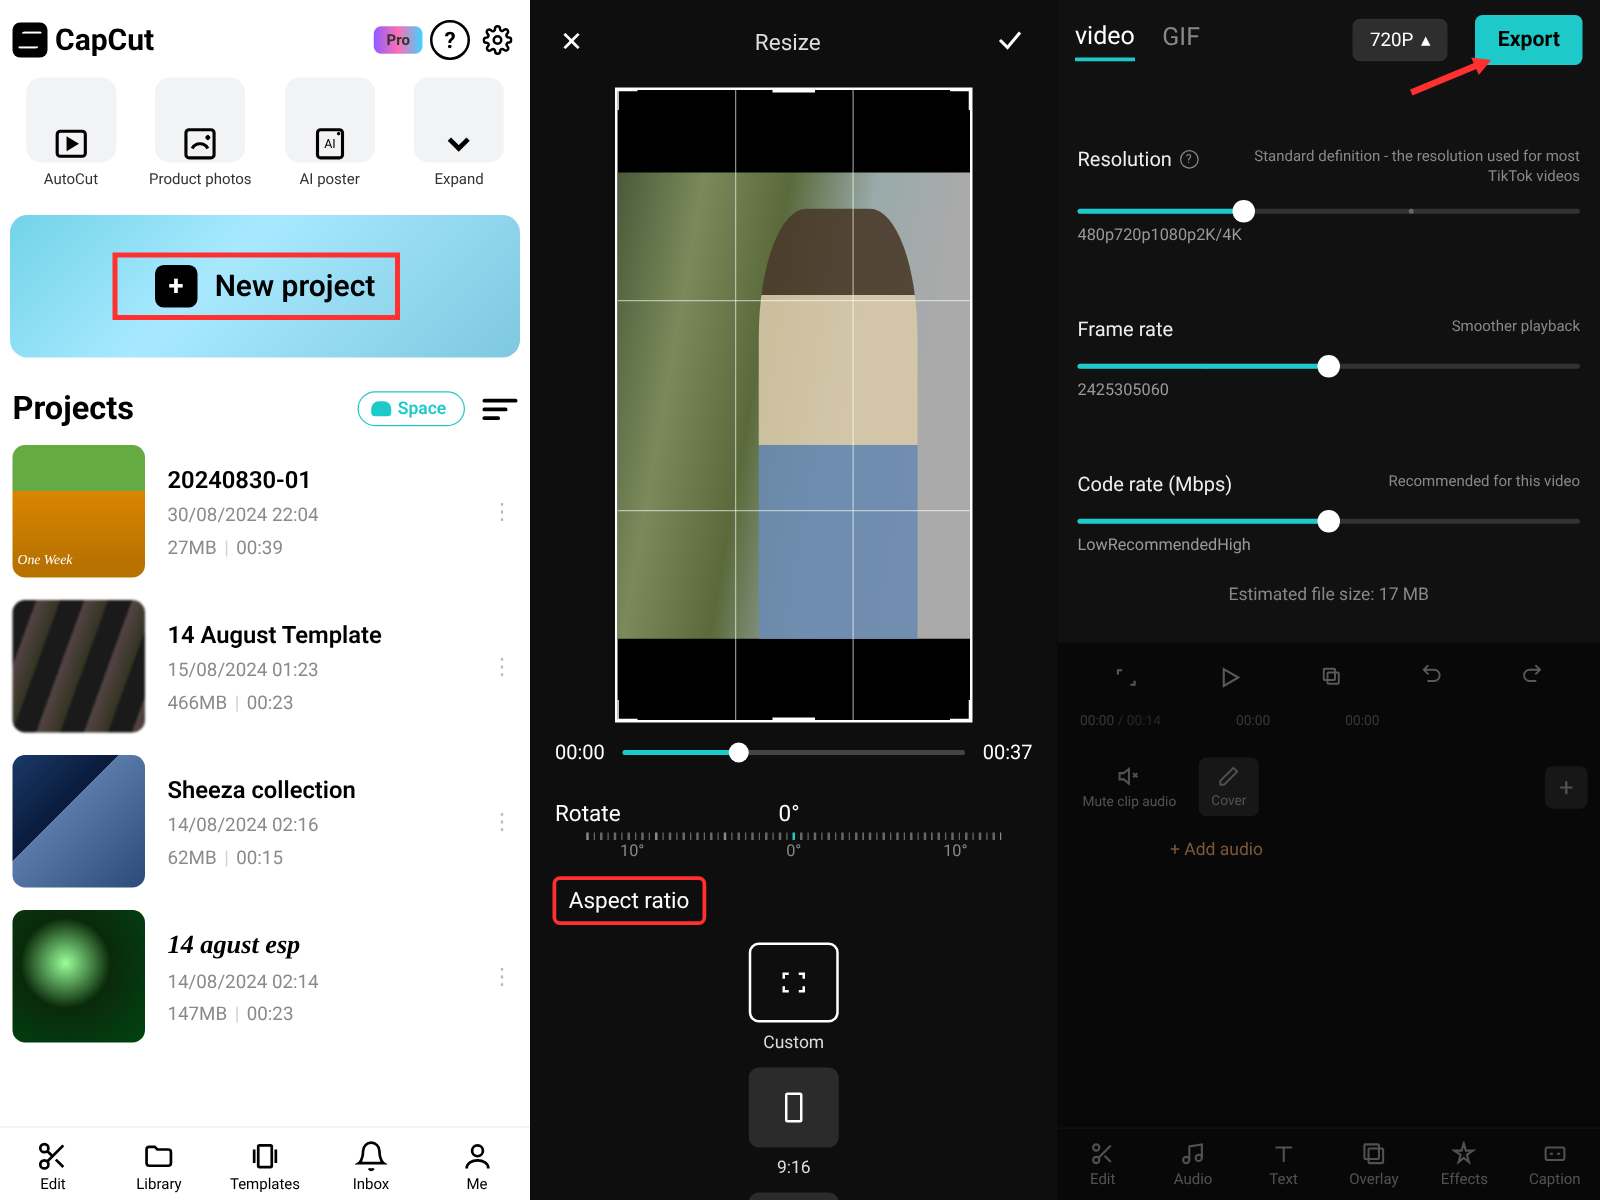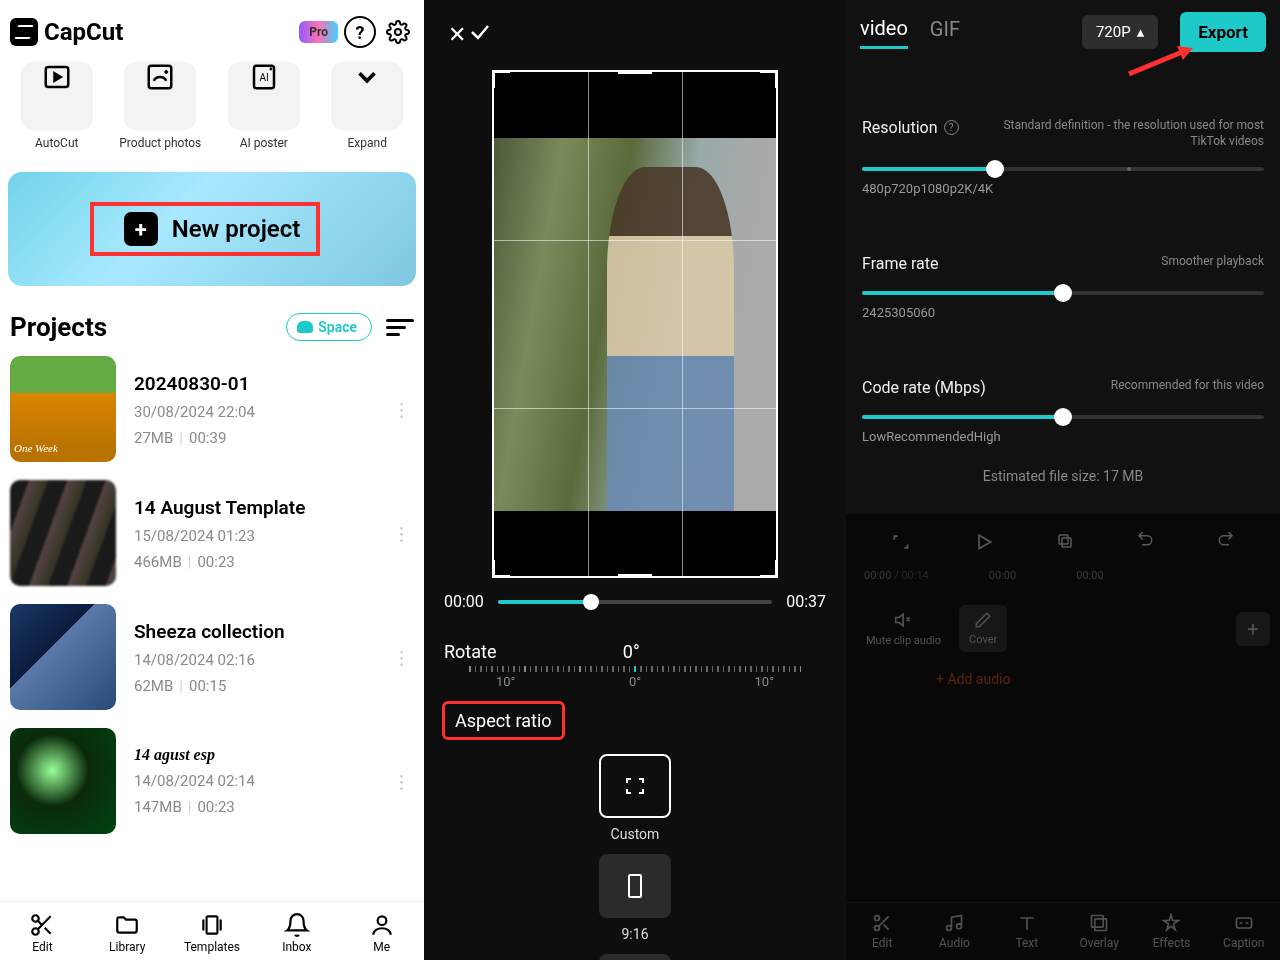--- a/index.html
+++ b/index.html
@@ -12,21 +12,21 @@
 .logo-icon { width: 28px; height: 28px; background: #000; border-radius: 6px; position: relative; display:flex; align-items:center; justify-content:center; }
 .logo-icon::before { content:''; width:16px; height:10px; border:2.5px solid #fff; border-radius:2px; border-left:none; border-right:none; transform: skewX(-14deg); }
 .spacer { flex: 1; }
 .pro-badge { padding: 4px 10px; background: linear-gradient(90deg,#8e5cff,#ff6fb3,#3cd3ff); border-radius: 6px; font-size: 12px; font-weight: 700; color:#333; }
 .circle-btn { width: 32px; height: 32px; border: 2px solid #000; border-radius: 50%; display: flex; align-items: center; justify-content: center; font-size: 18px; font-weight: bold; cursor: pointer; }
 .gear-btn { width: 32px; height: 32px; display:flex; align-items:center; justify-content:center; cursor:pointer; }
 .gear-btn svg { width: 24px; height: 24px; }
 
 .tool-row { display: flex; padding: 0 8px; gap: 6px; }
 .tool { flex: 1; display: flex; flex-direction: column; align-items: center; gap: 6px; cursor: pointer; }
-.tool-box { width: 72px; height: 68px; background: #f2f3f5; border-radius: 12px; display: flex; align-items: flex-start; justify-content: center; }
+.tool-box { width: 72px; height: 68px; background: #f2f3f5; border-radius: 12px; display: flex; align-items: flex-end; justify-content: center; }
 .tool-box svg { width: 30px; height: 30px; }
 .tool-label { font-size: 12px; color: #333; text-align: center; line-height: 1.2; }
 
 .new-proj-wrap { padding: 22px 8px 0; }
 .new-proj { background: linear-gradient(135deg, #71d3e8 0%, #a8e9ff 40%, #7ec8e0 100%); border-radius: 14px; padding: 40px 0; display: flex; align-items: center; justify-content: center; cursor: pointer; position: relative; }
 .new-proj-hl { border: 4px solid #ff3030; position: absolute; left: 82px; right: 96px; top: 30px; bottom: 30px; }
 .np-inner { display: flex; align-items: center; gap: 14px; }
 .np-plus { width: 34px; height: 34px; background: #000; border-radius: 7px; color: #fff; display: flex; align-items: center; justify-content: center; font-size: 22px; font-weight: bold; }
 .np-text { font-size: 24px; font-weight: 600; color: #000; }
 
@@ -41,21 +41,21 @@
 .project-list { flex: 1; overflow: hidden; padding: 0 10px; }
 .project-item { display: flex; gap: 18px; margin-bottom: 18px; }
 .proj-thumb { width: 106px; height: 106px; border-radius: 10px; background: #333; flex-shrink: 0; position:relative; overflow:hidden; }
 .proj-thumb.t1 { background: linear-gradient(180deg,#6a4 0%,#6a4 35%, #d98500 35%, #b87200 90%); }
 .proj-thumb.t1::after { content:'One Week'; position:absolute; bottom:8px; left:4px; color:#fff; font-size:11px; font-family: serif; font-style:italic; }
 .proj-thumb.t2 { background: repeating-linear-gradient(110deg,#1a1a1a,#1a1a1a 18px,#544 18px,#332 36px); filter:blur(1px); }
 .proj-thumb.t3 { background: linear-gradient(135deg,#1a3a6a 0%, #0a1a3a 40%, #5a7aaa 40%, #2a4a7a 100%); }
 .proj-thumb.t4 { background: radial-gradient(circle at 40% 40%, #9f9 0%, #0a2a0a 40%, #041 100%); }
 .proj-info { flex: 1; display: flex; flex-direction: column; justify-content: center; gap: 8px; }
 .proj-name { font-size: 19px; font-weight: 600; color: #000; }
-.proj-name.script { font-family: cursive; font-style: italic; font-size: 16px; }
+.proj-name.script { font-family: cursive; font-style: italic; font-size: 21px; }
 .proj-meta { font-size: 15px; color: #8a8a8a; }
 .divider { color: #d0d0d0; margin: 0 6px; }
 .proj-more { width: 24px; display:flex; align-items:center; justify-content:center; color:#bbb; font-size:18px; cursor:pointer; letter-spacing:1px; }
 
 .bottom-nav { display: flex; border-top: 1px solid #eee; background:#fff; }
 .nav-item { flex: 1; display: flex; flex-direction: column; align-items: center; padding: 10px 0 6px; cursor: pointer; gap: 2px; }
 .nav-icon { width: 26px; height: 26px; display:flex; align-items:center; justify-content:center; }
 .nav-label { font-size: 12px; color: #000; }
 
 
@@ -142,21 +142,21 @@
 .est-size { text-align:center; color:#888; font-size:14px; padding:20px 0 30px; }
 
 .p3-dimmed { flex:1; background: rgba(0,0,0,0.5); padding: 8px 0 0; display:flex; flex-direction:column; }
 .p3-ctrl-row { display:flex; justify-content:space-around; padding: 10px 14px; opacity:0.5; }
 .p3-ctrl { cursor:pointer; }
 .p3-time-row { display:flex; padding: 4px 18px; gap:60px; font-size:11px; color:#666; opacity:0.5; }
 .p3-action-row { display:flex; padding: 18px 10px; gap:8px; align-items:center; opacity:0.45; }
 .p3-action { display:flex; flex-direction:column; align-items:center; gap:4px; font-size:11px; color:#aaa; padding:6px 10px; }
 .p3-action.cover { background:#2a2a2a; border-radius:6px; }
 .p3-add-box { width:34px; height:34px; background:#2a2a2a; border-radius:6px; display:flex; align-items:center; justify-content:center; font-size:20px; color:#aaa; margin-left:auto; }
-.p3-add-audio { padding: 0 18px 0 90px; color:#c2410c; font-size:14px; opacity:0.45; }
+.p3-add-audio { padding: 0 18px 0 90px; color:#fdba74; font-size:14px; opacity:0.45; }
 
 .p3-bottom-nav { display:flex; border-top:1px solid #222; opacity:0.45; }
 .p3-nav { flex:1; display:flex; flex-direction:column; align-items:center; padding:10px 0; font-size:12px; color:#aaa; cursor:pointer; gap:3px; }
 </style>
 </head>
 <body>
 
 <div class="panel1">
   <div class="p1-header">
     <div class="logo">
@@ -319,20 +319,21 @@
           </svg>
         </div>
       <div class="nav-label">Me</div>
     </div>
   </div>
 </div>
 
 <div class="panel2">
   <div class="p2-header">
     <div class="p2-close">✕</div>
+    <div class="p2-title">Resize</div>
     <div class="p2-confirm"><svg viewBox="0 0 24 24" stroke="#fff" stroke-width="2.5" fill="none">
           <path d="M4 12l6 6L20 6"></path>
         </svg></div>
   </div>
 
   <div class="canvas-area">
     <div class="canvas-frame">
       <div class="photo-area"></div>
       <div class="crop-grid">
           <div class="gl1"></div>

